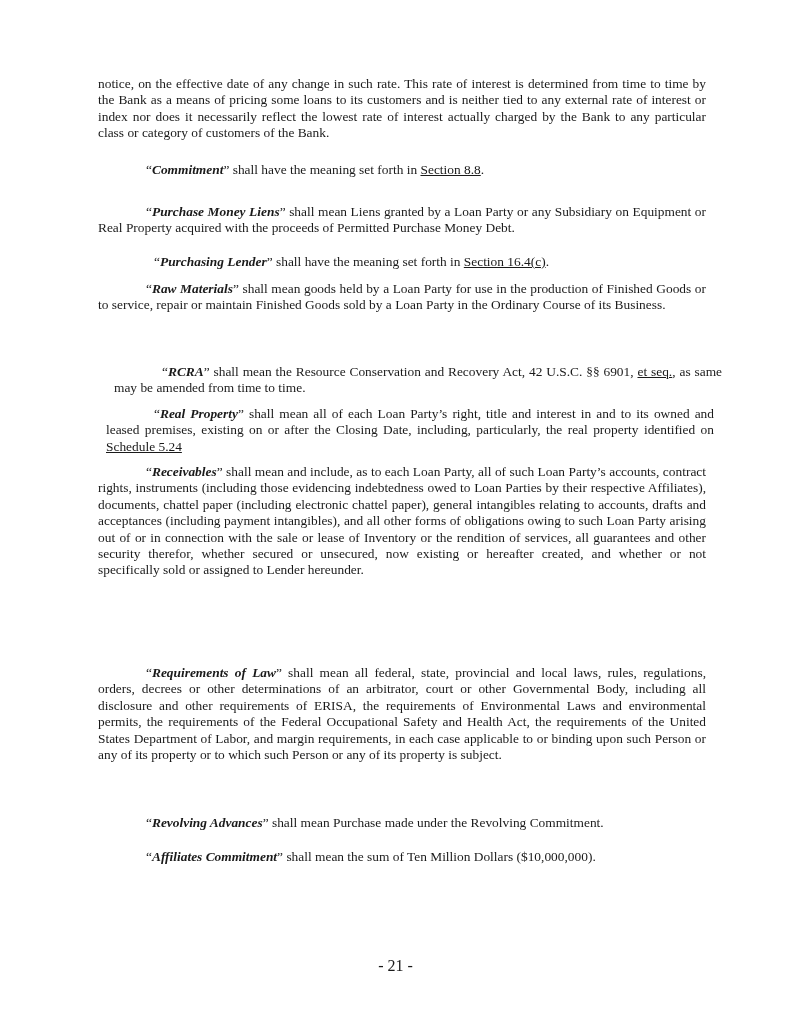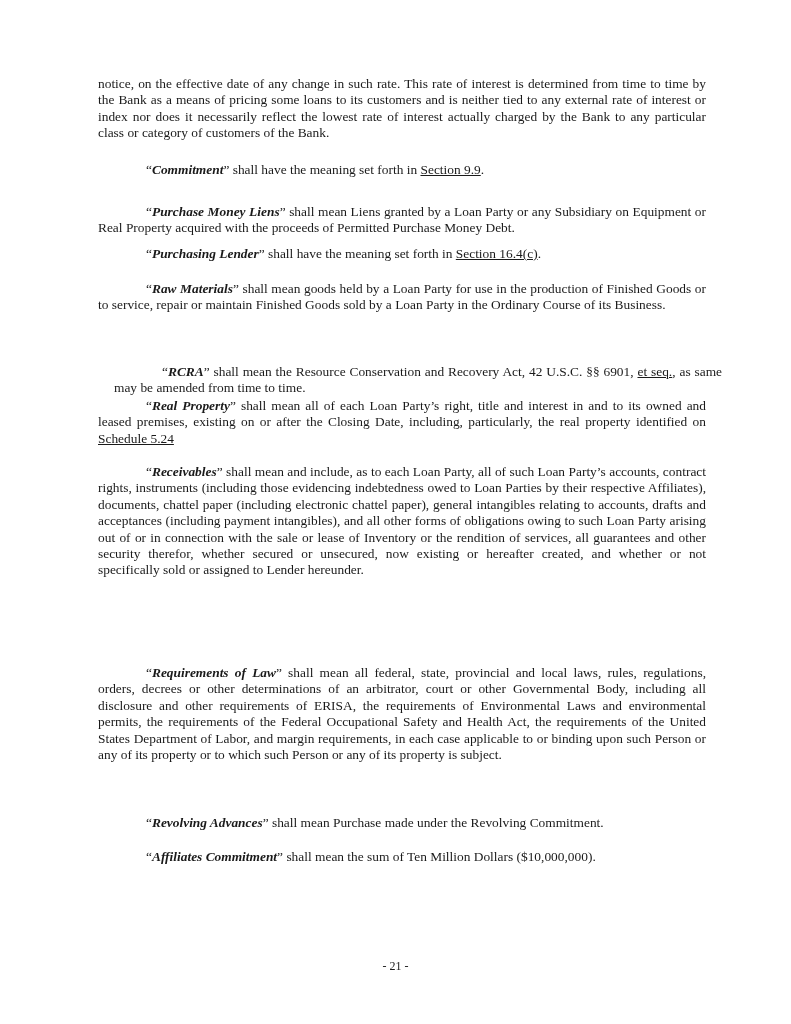--- a/index.html
+++ b/index.html
@@ -12,35 +12,35 @@
   }
   .text-block {
     position: absolute; left: 98px; width: 608px;
     text-align: justify;
   }
   .indent { text-indent: 48px; }
   .term { font-weight: bold; font-style: italic; }
   .ref { text-decoration: underline; }
   .page-number {
     position: absolute; left: 0; width: 791px; top: 958px;
-    text-align: center; font-size: 12px;
+    text-align: center; font-size: 16px;
   }
 </style>
 </head>
 <body>
 
 <div class="page">
 
   <p class="text-block" style="top:76px; margin:0;">notice, on the effective date of any change in such rate. This rate of interest is determined from time to time by the Bank as a means of pricing some loans to its customers and is neither tied to any external rate of interest or index nor does it necessarily reflect the lowest rate of interest actually charged by the Bank to any particular class or category of customers of the Bank.</p>
 
-  <p class="text-block indent def" style="top:162px; margin:0;"><span>“</span><span class="term">Commitment</span><span>”</span><span> shall have the meaning set forth in </span><span class="ref">Section 9.9</span><span>.</span></p>
+  <p class="text-block indent def" style="top:162px; margin:0;"><span>“</span><span class="term">Commitment</span><span>”</span><span> shall have the meaning set forth in </span><span class="ref">Section 8.8</span><span>.</span></p>
   <p class="text-block indent def" style="top:204px; margin:0;"><span>“</span><span class="term">Purchase Money Liens</span><span>”</span><span> shall mean Liens granted by a Loan Party or any Subsidiary on Equipment or Real Property acquired with the proceeds of Permitted Purchase Money Debt.</span></p>
-  <p class="text-block indent def" style="top:246px; margin:0;"><span>“</span><span class="term">Purchasing Lender</span><span>”</span><span> shall have the meaning set forth in </span><span class="ref">Section 16.4(c)</span><span>.</span></p>
+  <p class="text-block indent def" style="top:246px; margin:8px;"><span>“</span><span class="term">Purchasing Lender</span><span>”</span><span> shall have the meaning set forth in </span><span class="ref">Section 16.4(c)</span><span>.</span></p>
   <p class="text-block indent def" style="top:281px; margin:0;"><span>“</span><span class="term">Raw Materials</span><span>”</span><span> shall mean goods held by a Loan Party for use in the production of Finished Goods or to service, repair or maintain Finished Goods sold by a Loan Party in the Ordinary Course of its Business.</span></p>
   <p class="text-block indent def" style="top:348px; margin:16px;"><span>“</span><span class="term">RCRA</span><span>”</span><span> shall mean the Resource Conservation and Recovery Act, 42 U.S.C. §§ 6901, </span><span class="ref">et seq.</span><span>, as same may be amended from time to time.</span></p>
-  <p class="text-block indent def" style="top:398px; margin:0;"><span>“</span><span class="term">Real Property</span><span>”</span><span> shall mean all of each Loan Party’s right, title and interest in and to its owned and leased premises, existing on or after the Closing Date, including, particularly, the real property identified on </span><span class="ref">Schedule 5.24</span></p>
+  <p class="text-block indent def" style="top:398px; margin:8px;"><span>“</span><span class="term">Real Property</span><span>”</span><span> shall mean all of each Loan Party’s right, title and interest in and to its owned and leased premises, existing on or after the Closing Date, including, particularly, the real property identified on </span><span class="ref">Schedule 5.24</span></p>
   <p class="text-block indent def" style="top:464px; margin:0;"><span>“</span><span class="term">Receivables</span><span>”</span><span> shall mean and include, as to each Loan Party, all of such Loan Party’s accounts, contract rights, instruments (including those evidencing indebtedness owed to Loan Parties by their respective Affiliates), documents, chattel paper (including electronic chattel paper), general intangibles relating to accounts, drafts and acceptances (including payment intangibles), and all other forms of obligations owing to such Loan Party arising out of or in connection with the sale or lease of Inventory or the rendition of services, all guarantees and other security therefor, whether secured or unsecured, now existing or hereafter created, and whether or not specifically sold or assigned to Lender hereunder.</span></p>
   <p class="text-block indent def" style="top:665px; margin:0;"><span>“</span><span class="term">Requirements of Law</span><span>”</span><span> shall mean all federal, state, provincial and local laws, rules, regulations, orders, decrees or other determinations of an arbitrator, court or other Governmental Body, including all disclosure and other requirements of ERISA, the requirements of Environmental Laws and environmental permits, the requirements of the Federal Occupational Safety and Health Act, the requirements of the United States Department of Labor, and margin requirements, in each case applicable to or binding upon such Person or any of its property or to which such Person or any of its property is subject.</span></p>
   <p class="text-block indent def" style="top:815px; margin:0;"><span>“</span><span class="term">Revolving Advances</span><span>”</span><span> shall mean Purchase made under the Revolving Commitment.</span></p>
   <p class="text-block indent def" style="top:849px; margin:0;"><span>“</span><span class="term">Affiliates Commitment</span><span>”</span><span> shall mean the sum of Ten Million Dollars ($10,000,000).</span></p>
 
   <div class="page-number">- 21 -</div>
 </div>
 
 </body></html>

